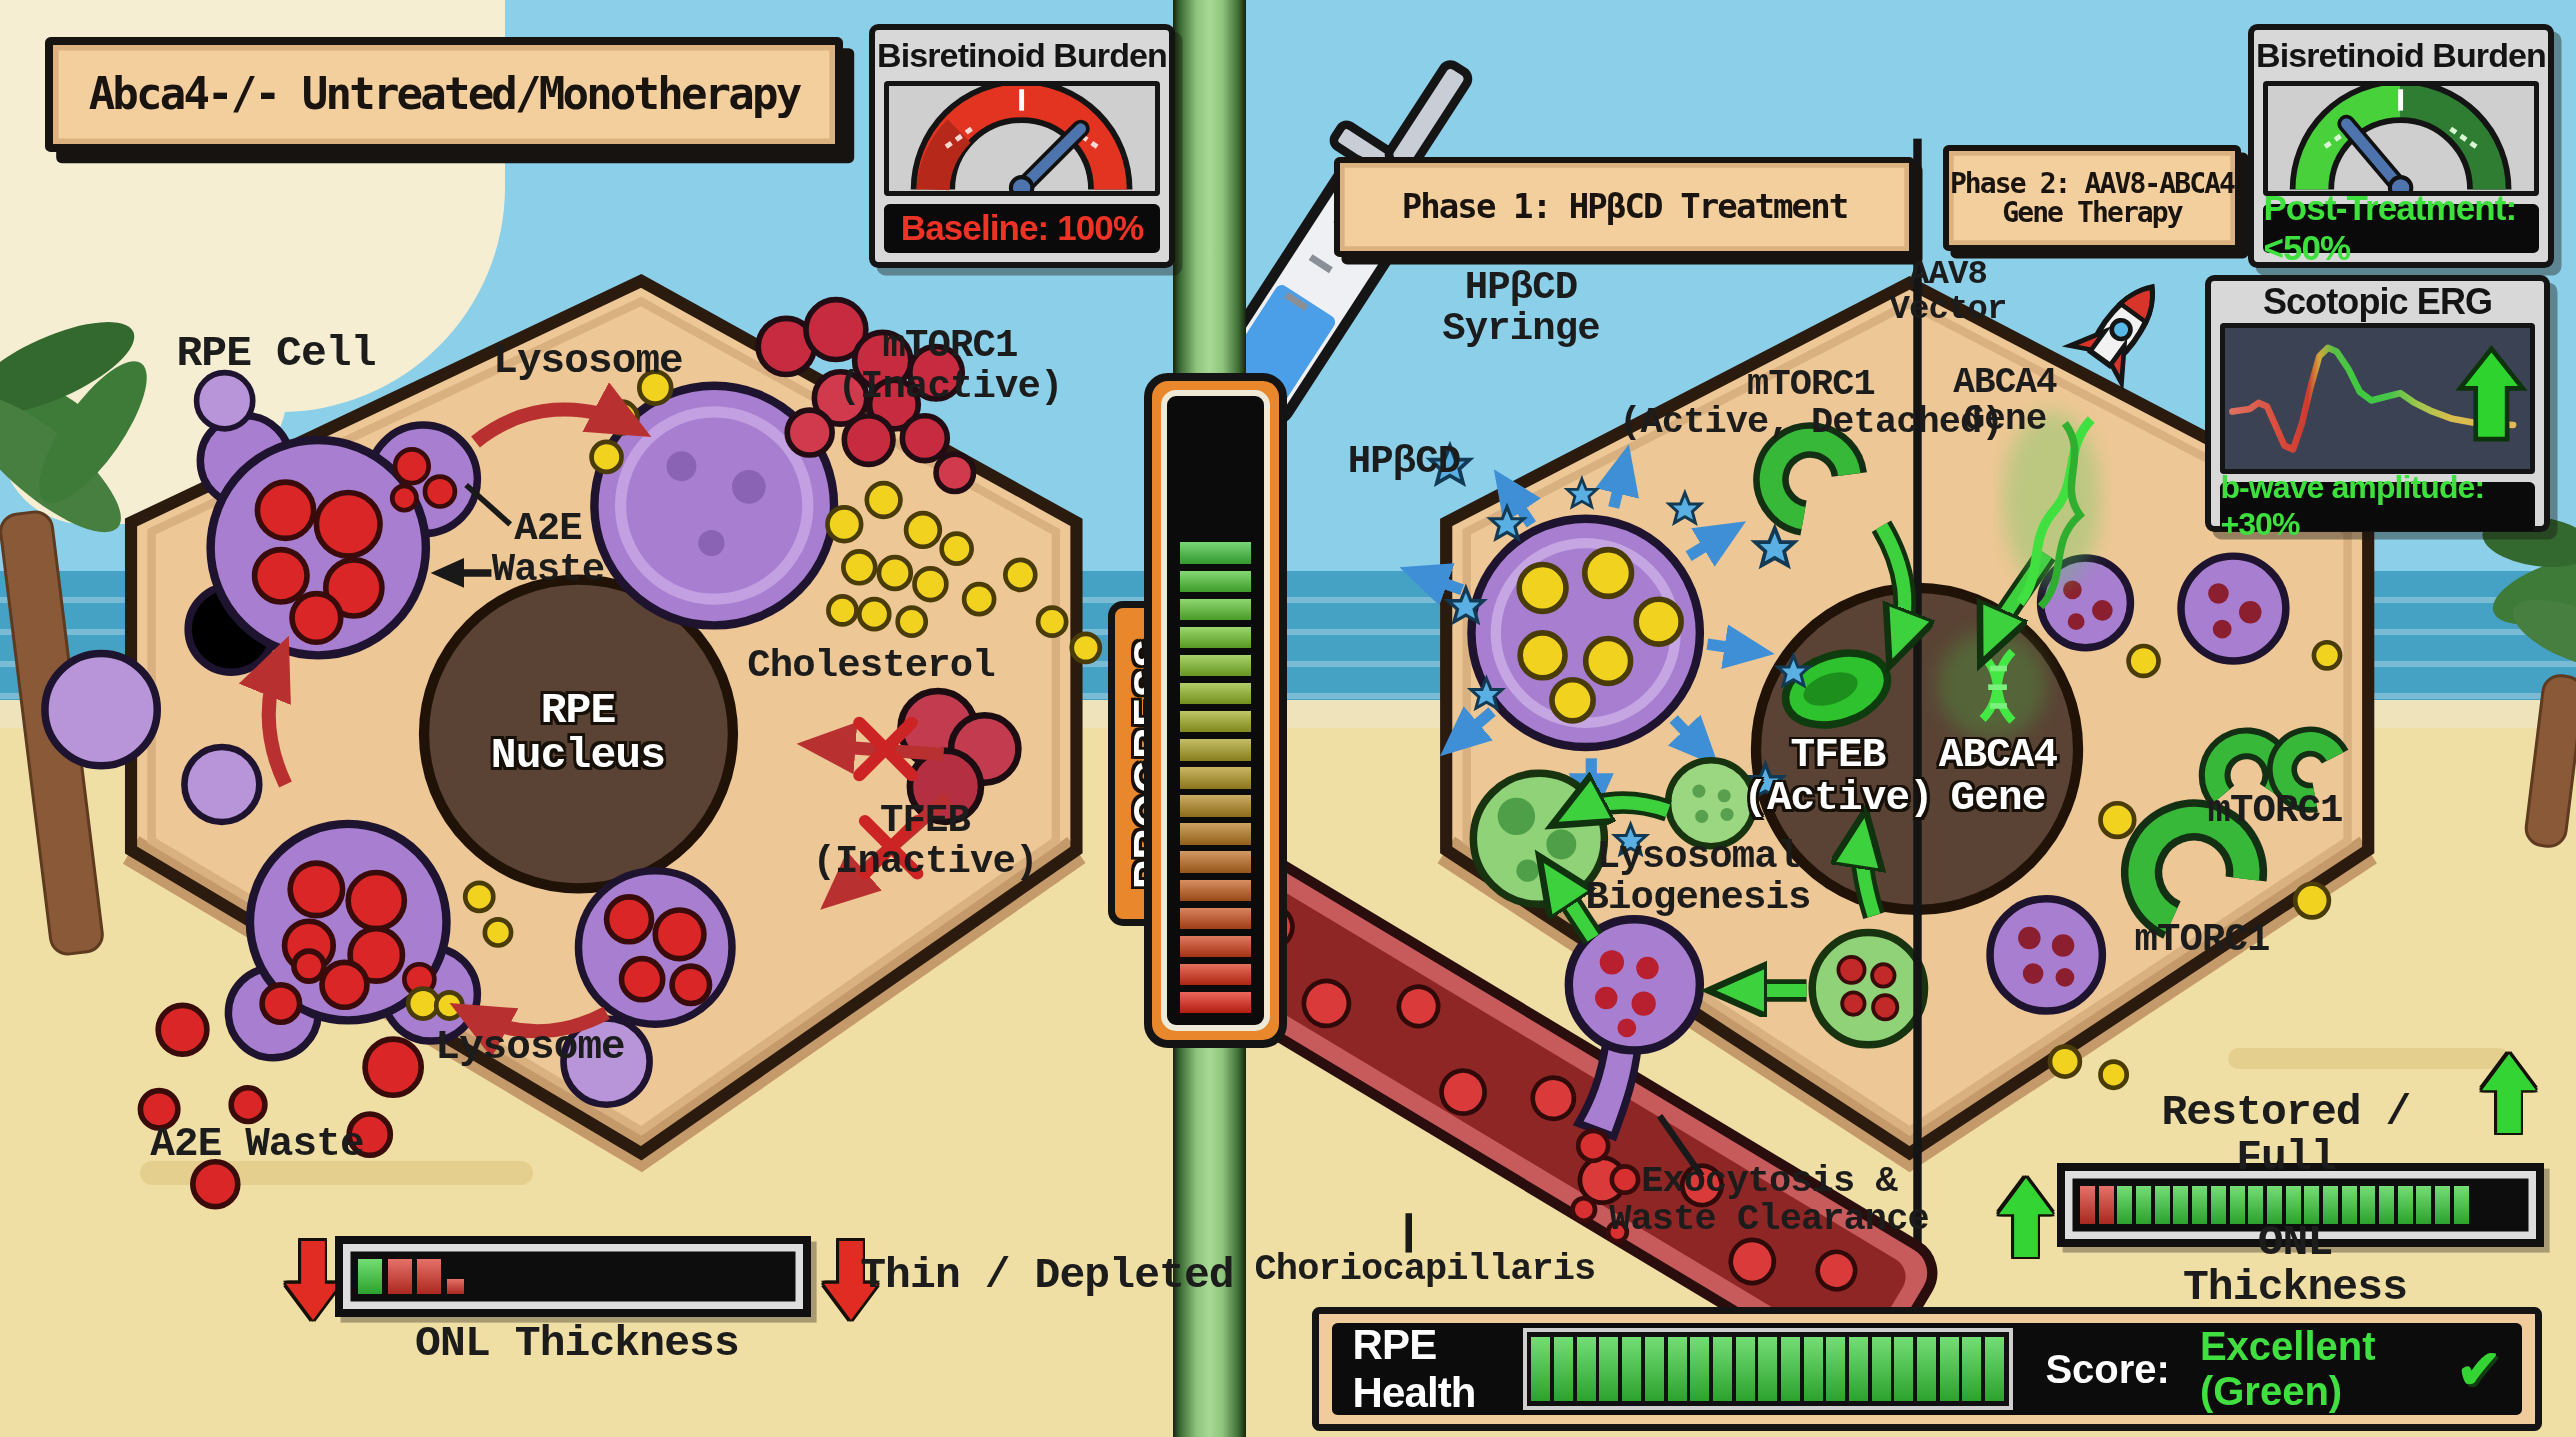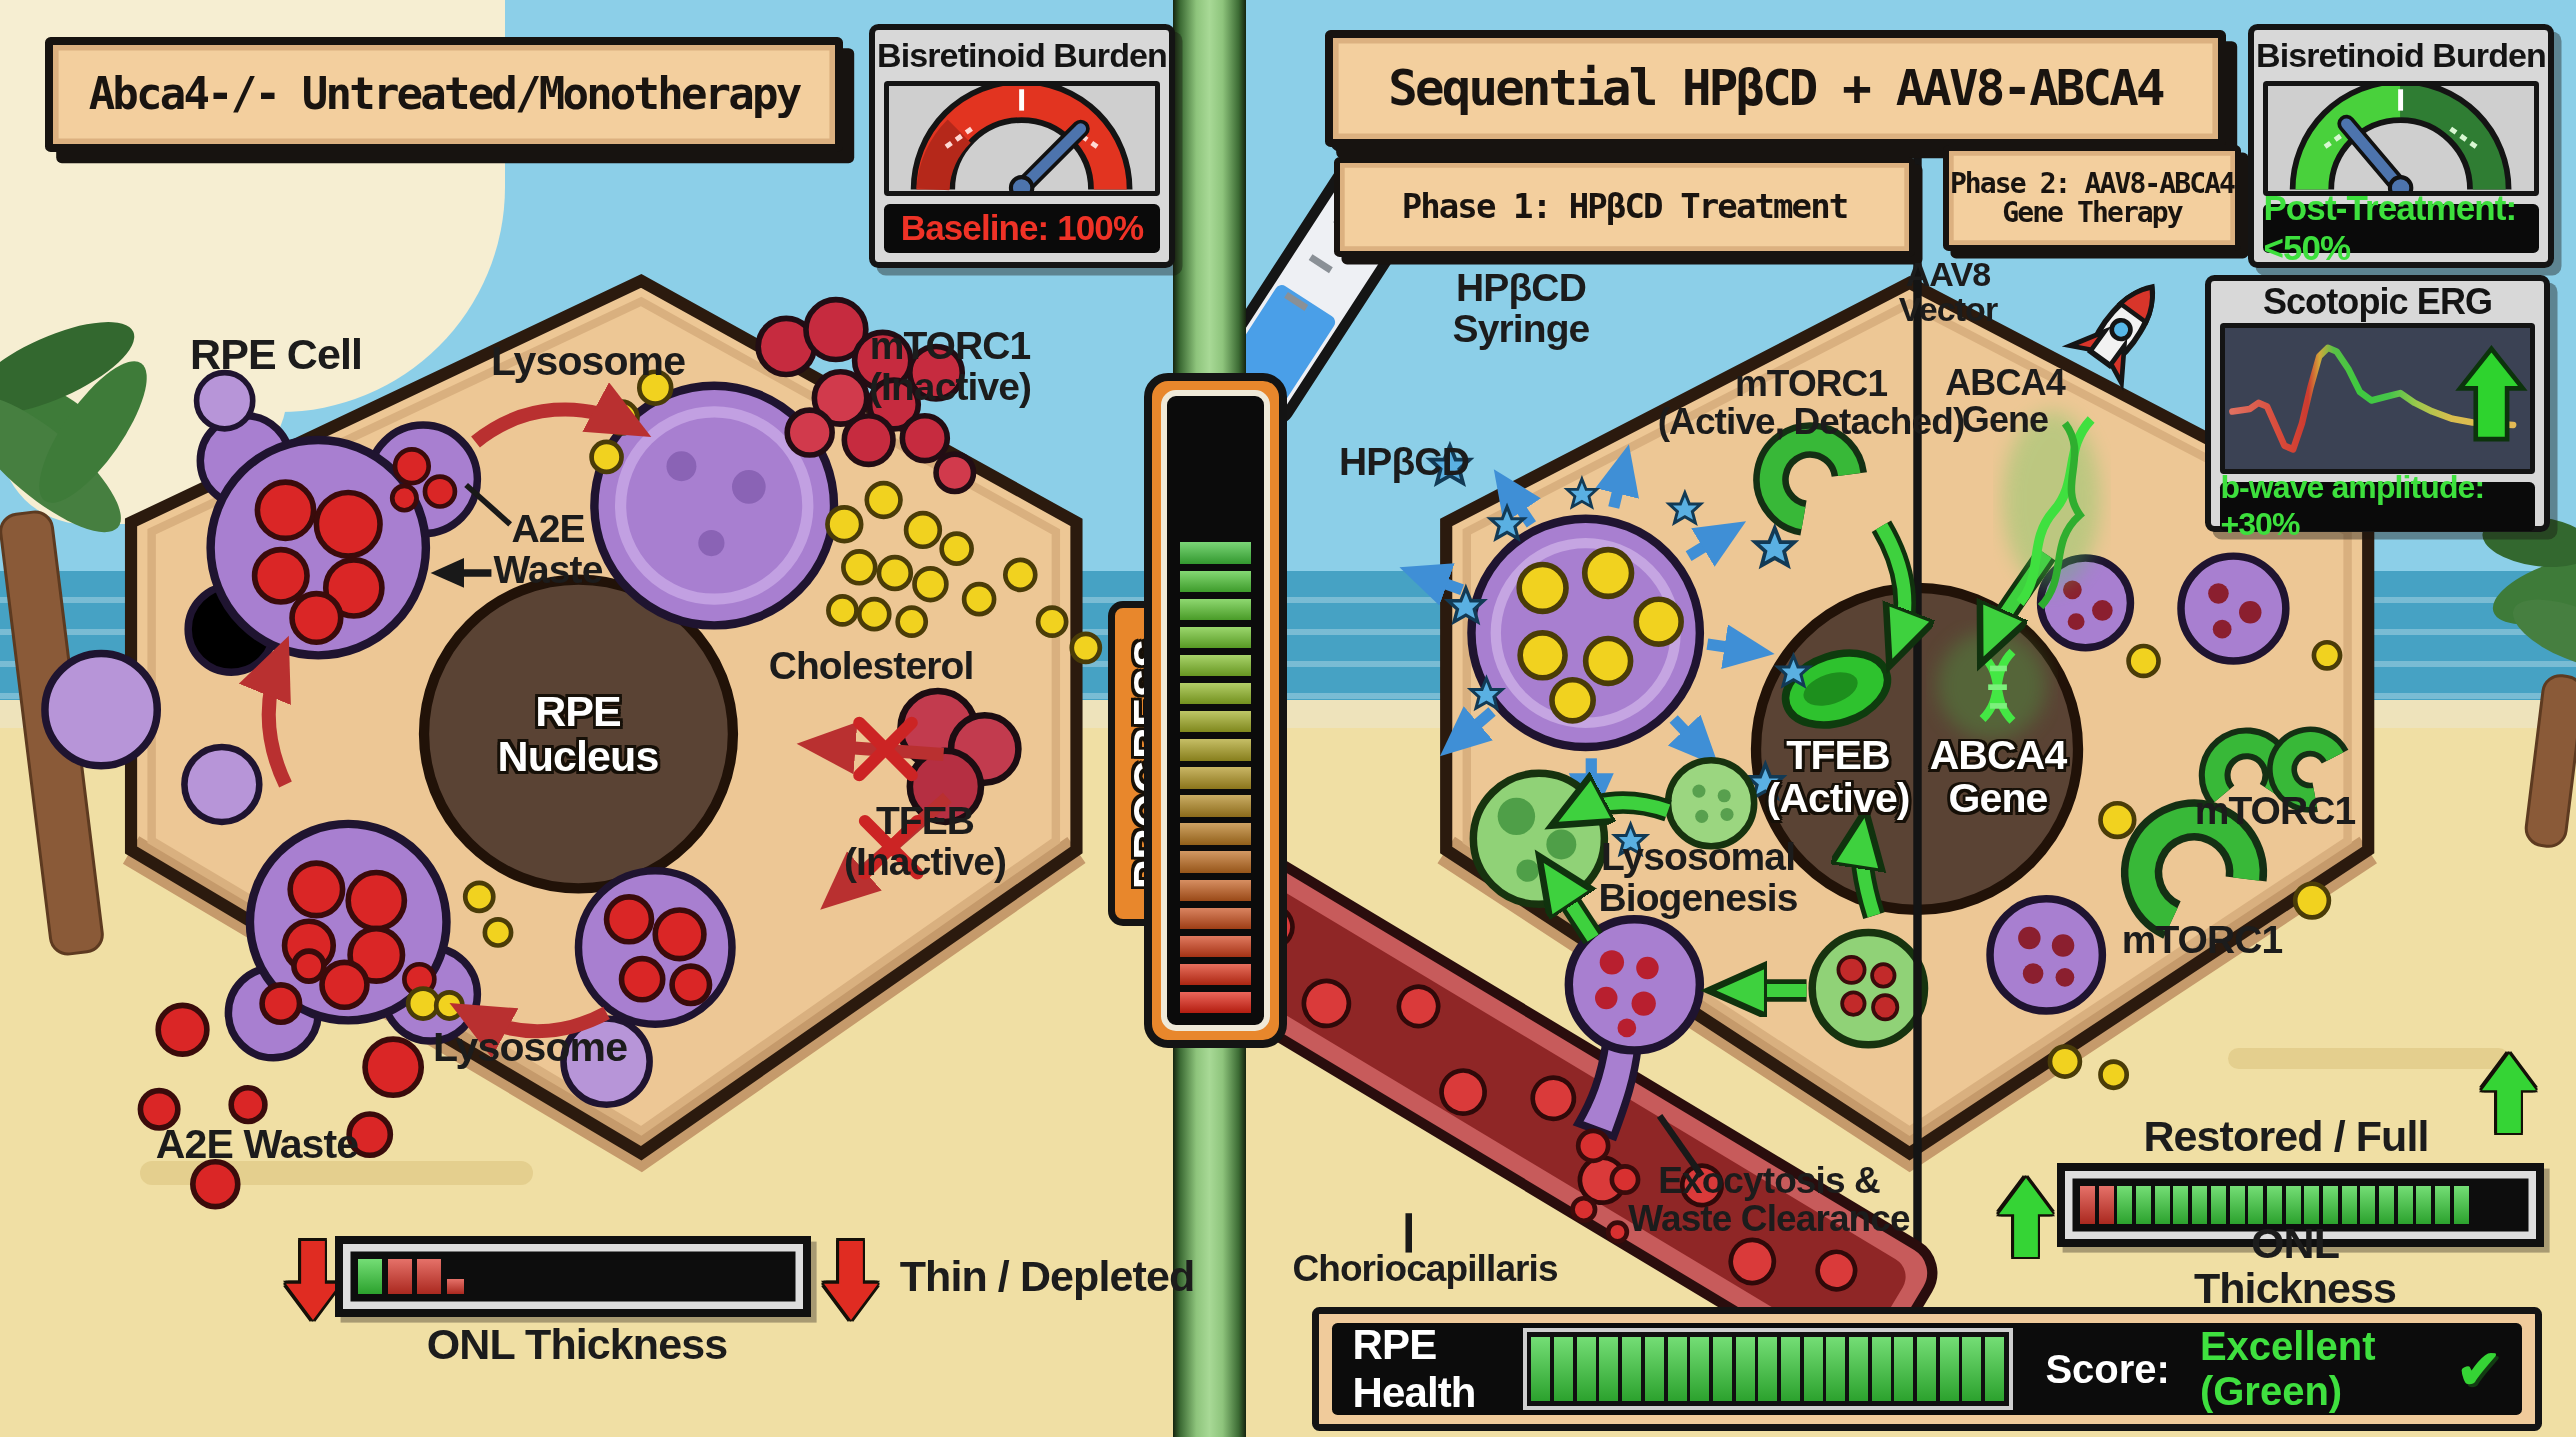--- a/index.html
+++ b/index.html
@@ -1,20 +1,20 @@
 <!DOCTYPE html>
 <html style="font-size:15px"><head>
 <meta charset="utf-8">
 <style>
   html,body{margin:0;padding:0;background:#6fb6d4;}
   #canvas{position:relative;width:2576px;height:1438px;overflow:hidden;background:#8ccfe8;
           font-family:"Liberation Sans",sans-serif;}
   .abs{position:absolute;}
   .lbl{position:absolute;transform:translate(-50%,-50%);font-weight:bold;color:#1c1c1c;
-       text-align:center;white-space:pre-line;line-height:1.04;letter-spacing:-0.9px;}
+       text-align:center;white-space:pre-line;line-height:1.04;letter-spacing:-0.9px;font-family:Liberation Mono, monospace;}
   .wlbl{color:#fff;text-shadow:2.8px 0 0 #161008,-2.8px 0 0 #161008,0 2.8px 0 #161008,0 -2.8px 0 #161008,
         2.8px 2.8px 0 #161008,-2.8px -2.8px 0 #161008,2.8px -2.8px 0 #161008,-2.8px 2.8px 0 #161008;}
   .titlebox{position:absolute;background:#f3cf9e;border:8.4px solid #171310;border-radius:5.6px;
        box-shadow:11.2px 11.2px 0 #171310,inset 0 0 0 5.6px #dcb180;display:flex;align-items:center;justify-content:center;}
   .titletext{font-family:"DejaVu Sans Mono",monospace;font-weight:bold;color:#191410;letter-spacing:-2.8px;white-space:pre-line;text-align:center;line-height:1.05;}
   .gauge{position:absolute;background:#d8d8d8;border:6.6px solid #141414;border-radius:9.4px;
        box-shadow:7.5px 7.5px 0 #17131066;display:flex;flex-direction:column;justify-content:space-between;}
   .gauge-title{height:51px;display:flex;align-items:center;justify-content:center;font-weight:bold;font-size:34px;color:#141414;letter-spacing:-0.9px;}
   .gauge-body{flex:1;margin:0 9.4px;border:5.6px solid #141414;background:#cfcfcf;border-radius:3.7px;overflow:hidden;}
   .lcd{margin:7.5px 9.4px 9.4px 9.4px;background:#0a0a0a;border-radius:5.6px;display:flex;align-items:center;justify-content:center;
@@ -479,23 +479,20 @@
         <line x1="58" y1="74" x2="92" y2="50" stroke="#ffd9d4" stroke-width="6" stroke-dasharray="8 7"></line>
         <line x1="242" y1="74" x2="208" y2="50" stroke="#ffd9d4" stroke-width="6" stroke-dasharray="8 7"></line>
         <line x1="150" y1="124" x2="222" y2="52" stroke="#111" stroke-width="22" stroke-linecap="round"></line>
         <line x1="150" y1="124" x2="222" y2="52" stroke="#4d74ad" stroke-width="13" stroke-linecap="round"></line>
         <circle cx="150" cy="124" r="13" fill="#4d74ad" stroke="#111" stroke-width="5"></circle>
       </svg>
     </div>
     <div class="lcd red">Baseline: 100%</div>
   </div>
 
-  <div class="titlebox" style="left:1325px;top:30px;width:885px;height:101px;">
-    <div class="titletext" style="font-size:49px;">Sequential HPβCD + AAV8-ABCA4</div>
-  </div>
   <div class="titlebox" style="left:1334px;top:157px;width:569px;height:88px;border-width:6.6px;box-shadow:7.5px 7.5px 0 #171310,inset 0 0 0 4.7px #dcb180;">
     <div class="titletext" style="font-size:34px;letter-spacing:-1.9px;">Phase 1: HPβCD Treatment</div>
   </div>
   <div class="titlebox" style="left:1943px;top:145px;width:286px;height:94px;border-width:6.6px;box-shadow:7.5px 7.5px 0 #171310,inset 0 0 0 4.7px #dcb180;">
     <div class="titletext" style="font-size:28px;letter-spacing:-1.9px;">Phase 2: AAV8-ABCA4
 Gene Therapy</div>
   </div>
 
   <div class="gauge" style="left:2248px;top:24px;width:294px;height:232px;">
     <div class="gauge-title">Bisretinoid Burden</div>

